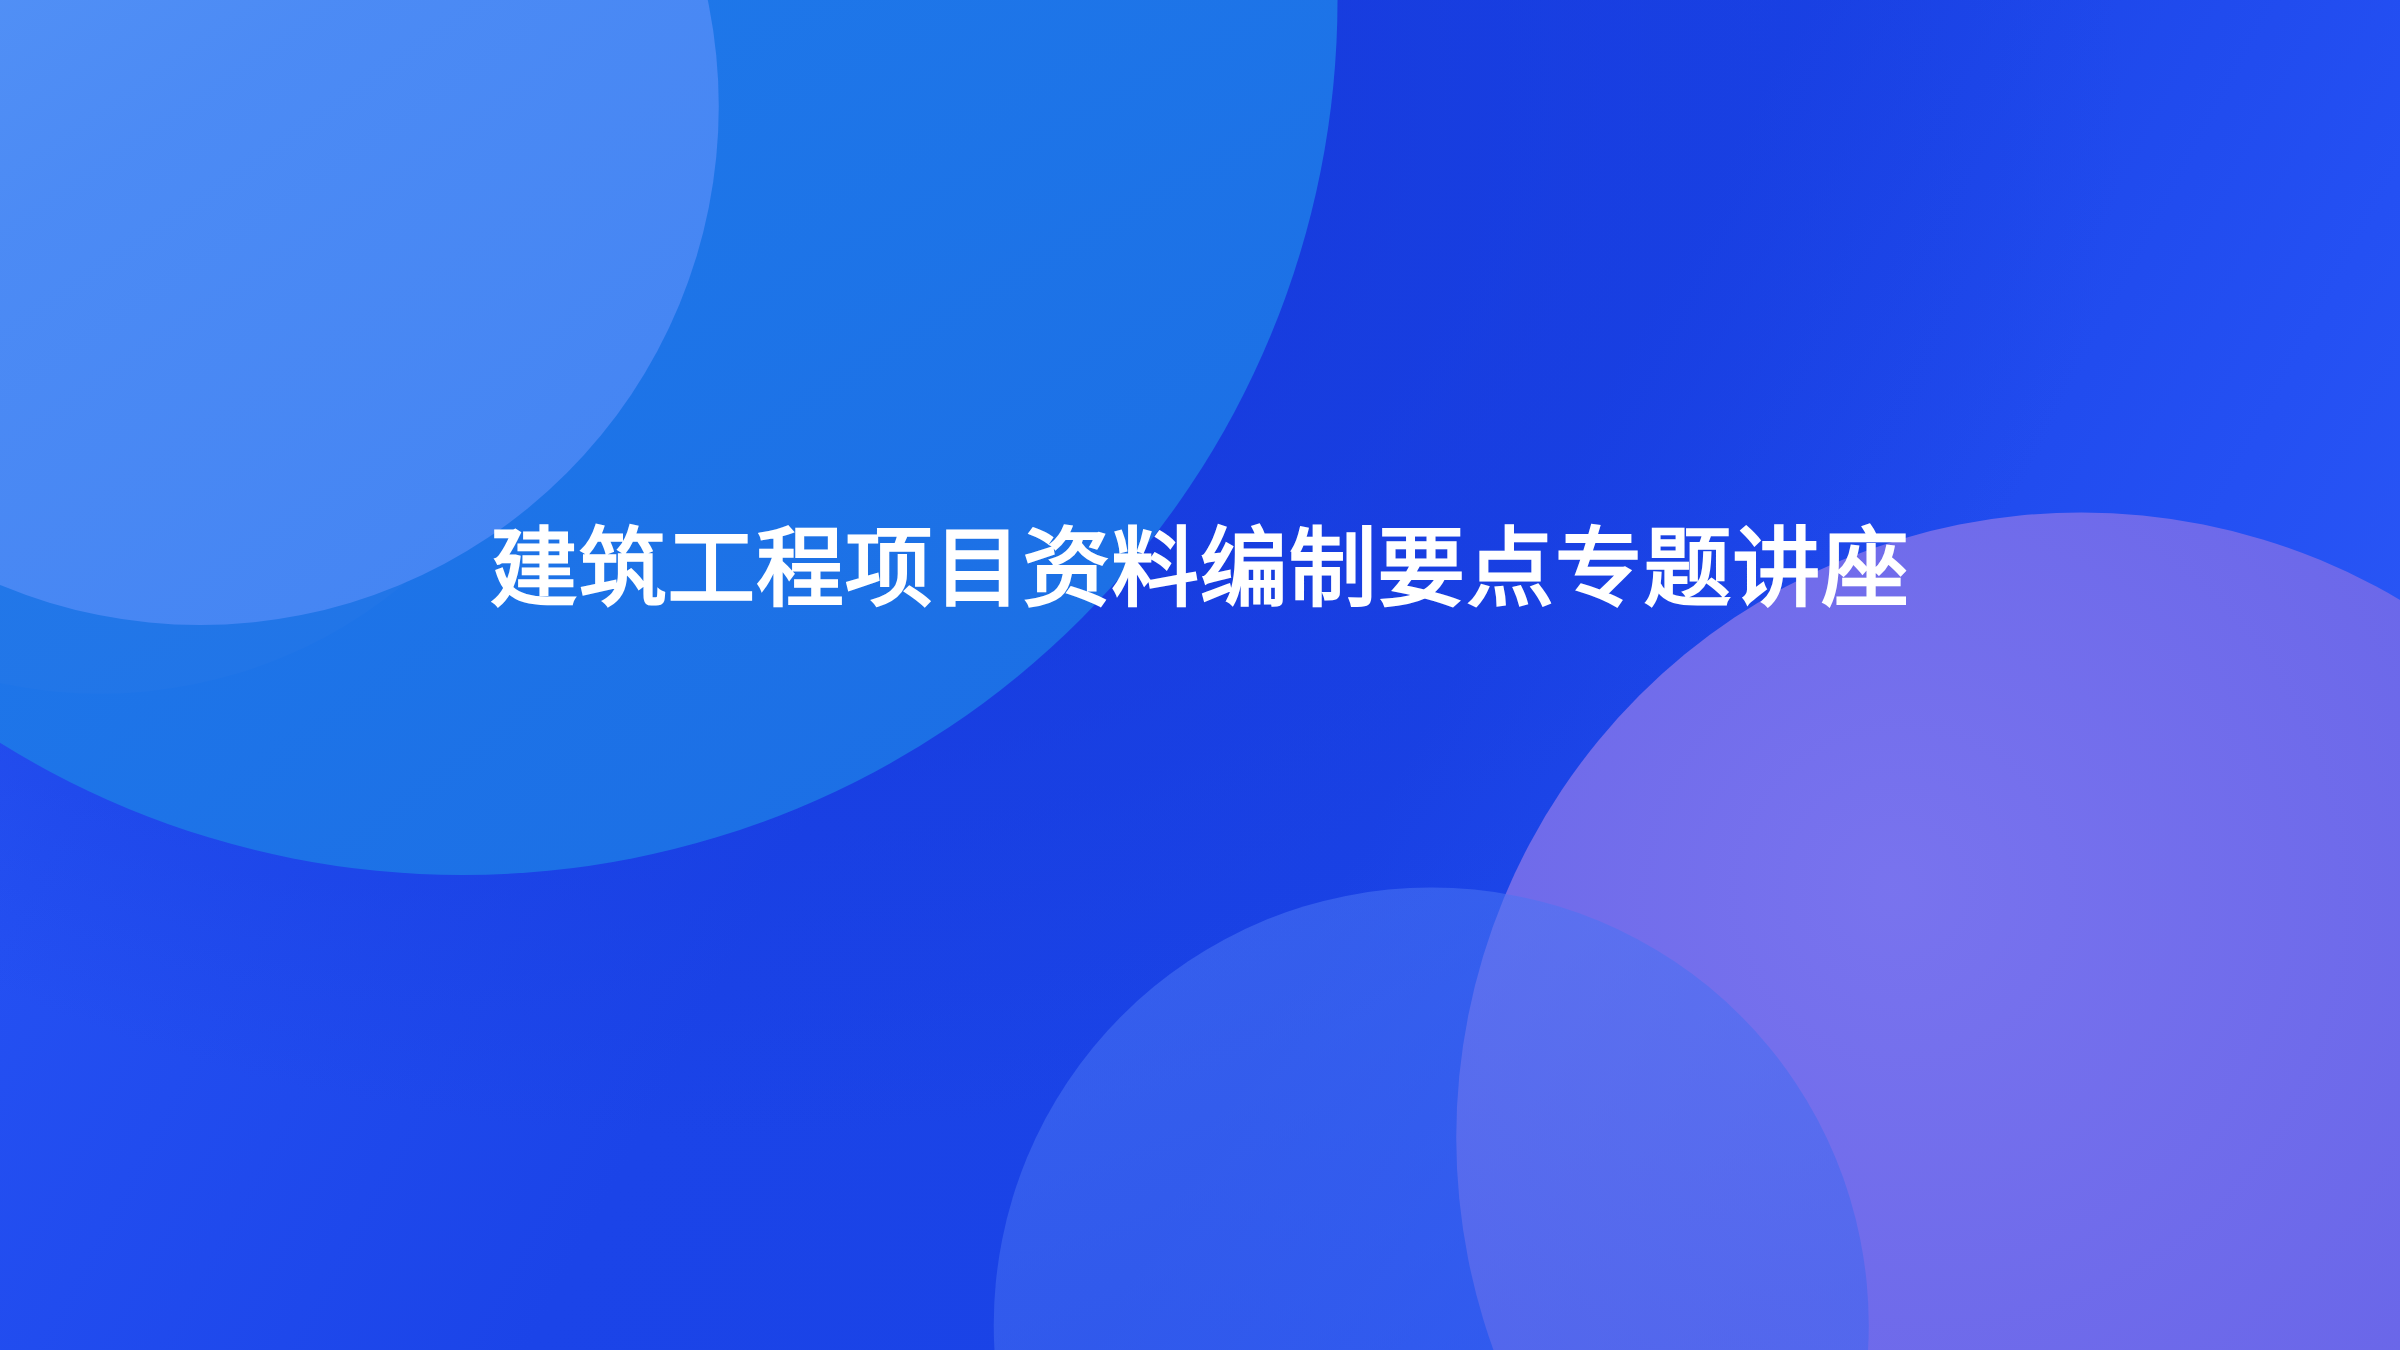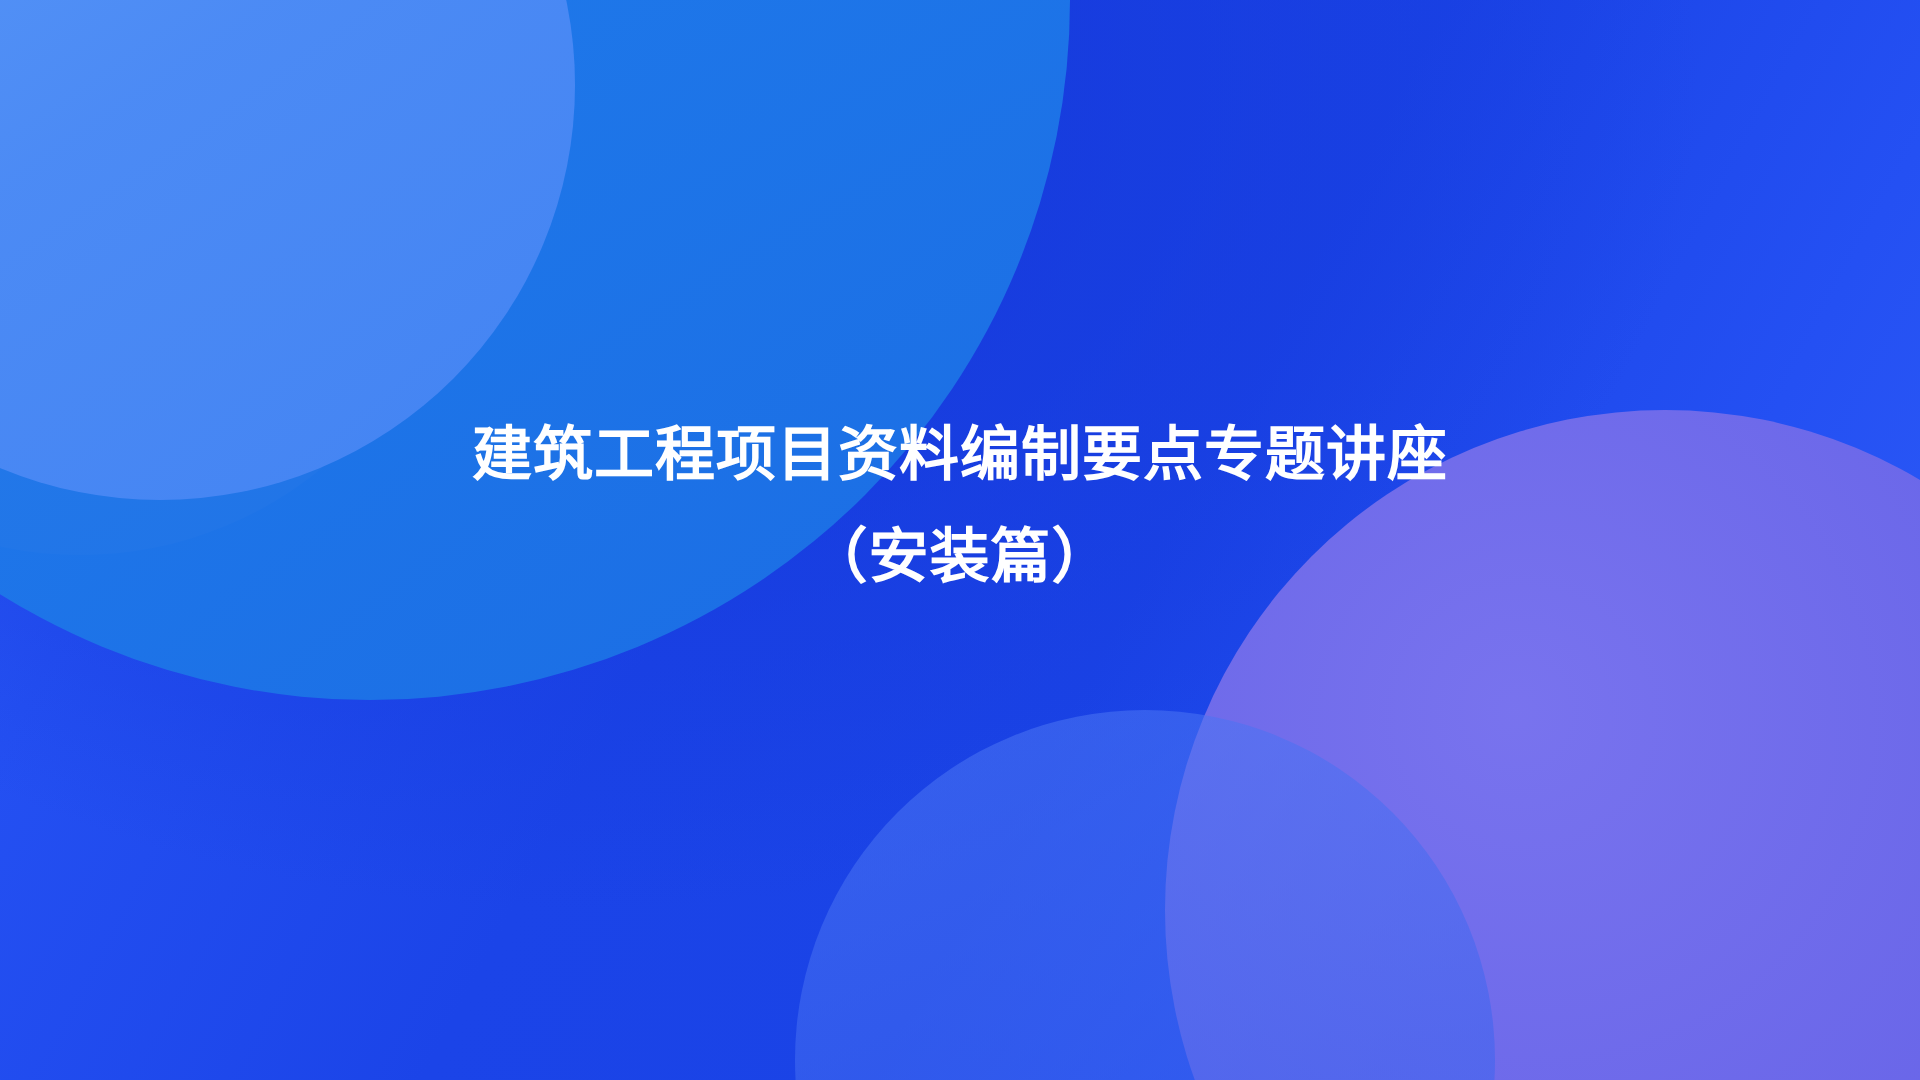--- a/index.html
+++ b/index.html
@@ -97,21 +97,21 @@
     right: 0;
     top: 404px;
     text-align: center;
     z-index: 5;
   }
 
   .title-line {
     display: block;
     color: #ffffff;
     font-weight: 700;
-    font-size: 60px;
+    font-size: 70px;
     line-height: 102px;
     letter-spacing: 1px;
     white-space: nowrap;
   }
 </style>
 </head>
 <body>
 
 <div id="slide">
 
@@ -120,16 +120,15 @@
   <div class="blob" id="blob-tl-blue"></div>
 
   <div class="blob" id="blob-tl-light"></div>
 
   <div class="blob" id="blob-br-violet"></div>
 
   <div class="blob" id="blob-b-light"></div>
 
   <div id="title-block">
     <span class="title-line">建筑工程项目资料编制要点专题讲座</span>
-    <span class="title-line">（安装篇）</span>
   </div>
 
 </div>
 
 </body></html>

